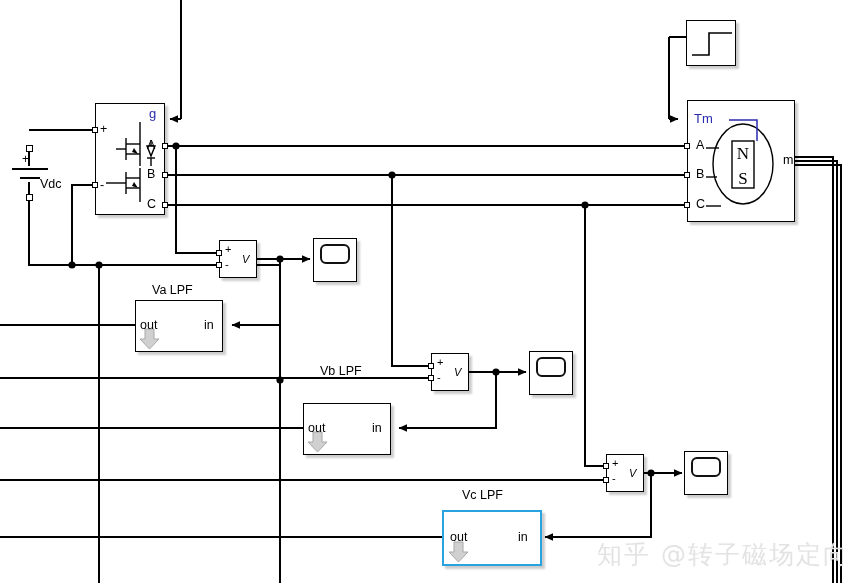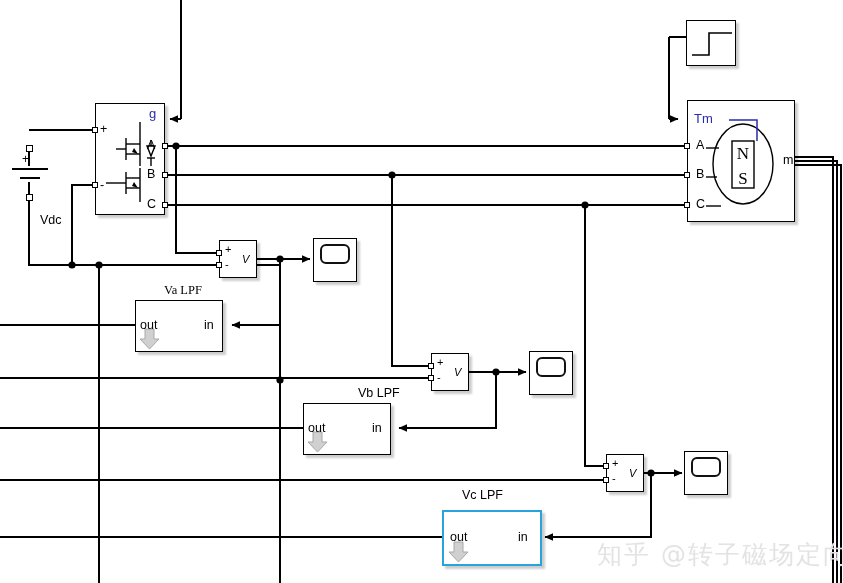--- a/index.html
+++ b/index.html
@@ -168,21 +168,21 @@
 
   <div style="position:absolute; left:12px; top:142px; width:36px; height:62px;">
     <div style="position:absolute; left:14px; top:3px; width:7px; height:7px;
                 background:#fff; border:1.6px solid #000; box-sizing:border-box;"></div>
     <div style="position:absolute; left:14px; top:52px; width:7px; height:7px;
                 background:#fff; border:1.6px solid #000; box-sizing:border-box;"></div>
     <div style="position:absolute; left:0px; top:26px; width:36px; height:2px; background:#000;"></div>
     <div style="position:absolute; left:8px; top:35px; width:20px; height:2px; background:#000;"></div>
   </div>
   <span class="vsrc-label" style="left:22px; top:152px; font-size:12px;">+</span>
-  <span class="lbl" style="left:40px; top:177px;margin-top:36px;">Vdc</span>
+  <span class="lbl" style="left:40px; top:177px;">Vdc</span>
 
   <div class="blk" style="left:95px; top:103px; width:70px; height:112px;">
     <svg viewBox="0 0 70 112" width="70" height="112" style="position:absolute;left:0;top:0;" shape-rendering="geometricPrecision">
       <g stroke="#000" stroke-width="1.4" fill="none">
 
         <path d="M44,18 L44,42"></path>
         <path d="M44,42 L44,62"></path>
         <path d="M30,34 L30,56"></path>
         <path d="M30,40 L44,40"></path>
         <path d="M30,50 L44,50"></path>
@@ -258,41 +258,41 @@
   <div class="port" style="left:216px; top:250px;"></div>
   <div class="port" style="left:216px; top:262px;"></div>
   <span class="portlabel" style="left:225px; top:243px; font-size:11px;">+</span>
   <span class="portlabel" style="left:225px; top:258px; font-size:11px;">-</span>
   <span class="portlabel" style="left:242px; top:253px; font-size:11px; font-style:italic;">V</span>
 
   <div class="blk" style="left:313px; top:238px; width:44px; height:44px;">
     <div class="scope-screen" style="left:6px; top:5px; width:30px; height:20px;"></div>
   </div>
 
-  <span class="caption" style="left:164px; top:283px;font-family:Liberation Serif, serif;">Va LPF</span>
+  <span class="caption" style="left:152px; top:283px;">Va LPF</span>
   <div class="blk" style="left:135px; top:300px; width:88px; height:52px;">
     <svg viewBox="0 0 88 52" width="88" height="52" style="position:absolute;left:0;top:0;">
       <path d="M9,28 L18,28 L18,38 L23,38 L13.5,48 L4,38 L9,38 z" fill="#d0d0d0" stroke="#a8a8a8" stroke-width="1"></path>
     </svg>
   </div>
   <span class="portlabel" style="left:140px; top:318px;">out</span>
   <span class="portlabel" style="left:204px; top:318px;">in</span>
 
   <div class="blk" style="left:431px; top:353px; width:38px; height:38px;"></div>
   <div class="port" style="left:428px; top:363px;"></div>
   <div class="port" style="left:428px; top:375px;"></div>
   <span class="portlabel" style="left:437px; top:356px; font-size:11px;">+</span>
   <span class="portlabel" style="left:437px; top:371px; font-size:11px;">-</span>
   <span class="portlabel" style="left:454px; top:366px; font-size:11px; font-style:italic;">V</span>
 
   <div class="blk" style="left:529px; top:351px; width:44px; height:44px;">
     <div class="scope-screen" style="left:6px; top:5px; width:30px; height:20px;"></div>
   </div>
 
-  <span class="caption" style="left:320px; top:386px;margin-left:38px;">Vb LPF</span>
+  <span class="caption" style="left:320px; top:364px;">Vb LPF</span>
   <div class="blk" style="left:303px; top:403px; width:88px; height:52px;">
     <svg viewBox="0 0 88 52" width="88" height="52" style="position:absolute;left:0;top:0;">
       <path d="M9,28 L18,28 L18,38 L23,38 L13.5,48 L4,38 L9,38 z" fill="#d0d0d0" stroke="#a8a8a8" stroke-width="1"></path>
     </svg>
   </div>
   <span class="portlabel" style="left:308px; top:421px;">out</span>
   <span class="portlabel" style="left:372px; top:421px;">in</span>
 
   <div class="blk" style="left:606px; top:454px; width:38px; height:38px;"></div>
   <div class="port" style="left:603px; top:463px;"></div>

